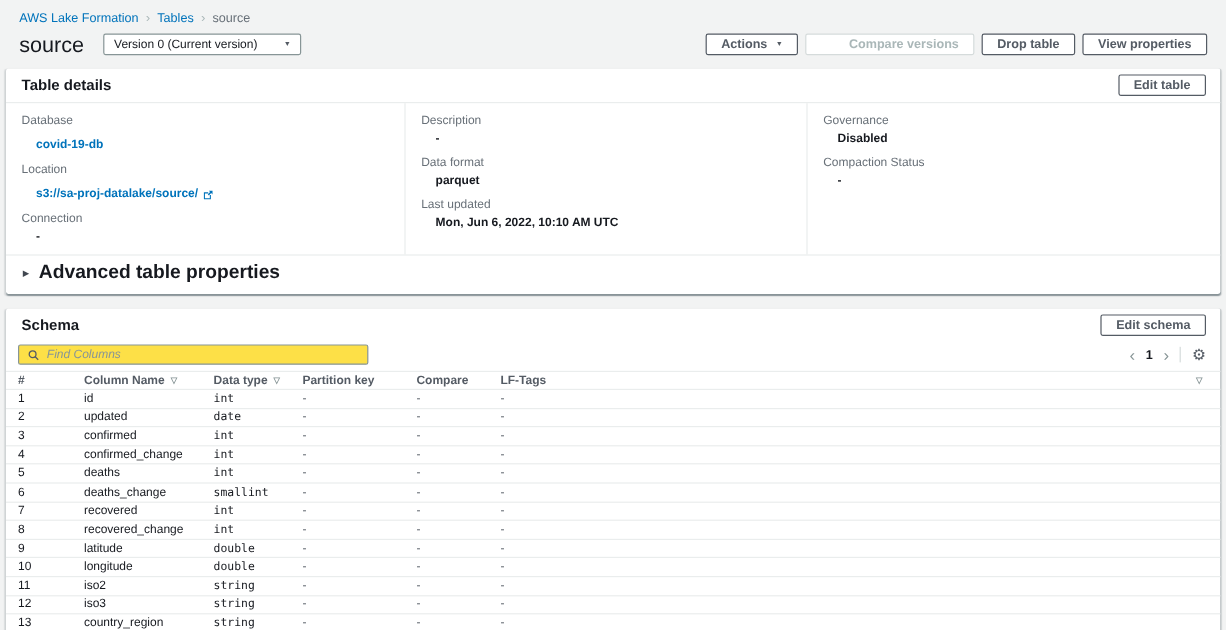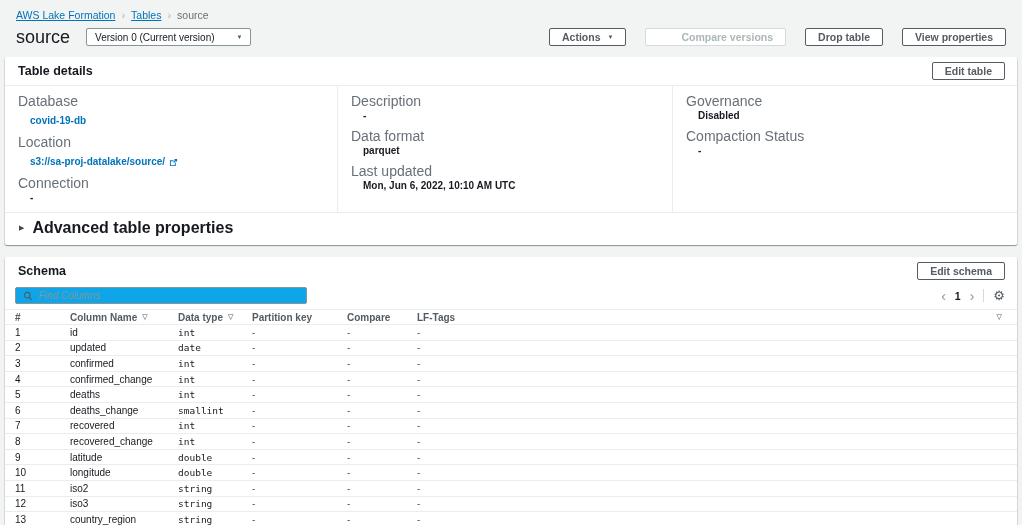--- a/index.html
+++ b/index.html
@@ -6,38 +6,38 @@
   html,body { margin:0; padding:0; }
   body {
     width:1022px; height:525px; overflow:hidden;
     background:#f2f3f3; color:#16191f;
     font-family:"Liberation Sans", sans-serif;
   }
   .page { padding:8px 5px 0 5px; }
 
   
   .breadcrumb { padding:0 11px; font-size:10.5px; height:13px; display:flex; align-items:center; }
-  .bc-link { color:#0073bb; cursor:pointer;text-decoration:underline; }
+  .bc-link { color:#0073bb; cursor:pointer; }
   .bc-sep { color:#aab7b8; margin:0 6px; font-size:11px; }
   .bc-current { color:#687078; }
 
   
   .title-row { display:flex; justify-content:space-between; align-items:center; margin:6px 11px 10px 11px; height:20px; }
   .title-left { display:flex; align-items:center; }
   h1.page-title { font-size:18px; font-weight:400; margin:0 16px 0 0; line-height:20px; }
   .btn {
     display:inline-flex; align-items:center; justify-content:center;
     height:18px; padding:0 12px; background:#fff;
     border:1px solid #545b64; border-radius:2px;
     font-size:10.5px; font-weight:700; color:#545b64;
     cursor:pointer; white-space:nowrap; font-family:inherit;
   }
   .btn.disabled { border-color:#d5dbdb; color:#aab7b8; cursor:default;padding-left:35px; }
   .caret { font-size:6px; margin-left:7px; line-height:1; }
-  .btn-group { display:flex; gap:19px; }
+  .btn-group { display:flex; gap:6px; }
   .select-btn {
     display:inline-flex; align-items:center; height:18px; padding:0 8px;
     background:#fff; border:1px solid #879596; border-radius:2px;
     font-size:10px; font-weight:400; color:#16191f; cursor:pointer;justify-content:space-between;
   }
   .select-btn .caret { margin-left:22px; color:#545b64; }
 
   
   .card {
     background:#fff; border-radius:2px; margin-bottom:12px;
@@ -45,30 +45,30 @@
   }
   .card-head { display:flex; justify-content:space-between; align-items:center; padding:5px 12px 5px 13px; }
   .card-head.bordered { border-bottom:1px solid #eaeded; }
   .card-title { font-size:12.5px; font-weight:700; }
 
   
   .details-grid { display:grid; grid-template-columns:332px 335px 1fr; }
   .dcol { padding:9px 14px 0 13px; }
   .dcol + .dcol { border-left:1px solid #eaeded; }
   .field { margin-bottom:8px; }
-  .flabel { font-size:14px; color:#687078; margin-bottom:3px; line-height:12px; }
+  .flabel { font-size:10px; color:#687078; margin-bottom:3px; line-height:12px; }
   .fvalue { font-size:10px; font-weight:700; color:#16191f; line-height:12px;margin-left:12px; }
   .fvalue.link { color:#0073bb; cursor:pointer; display:inline-flex; align-items:center; gap:4px; }
   .adv-row { border-top:1px solid #eaeded; padding:6px 14px 8px 14px; display:flex; align-items:center; gap:8px; cursor:pointer; }
   .adv-row .tri { font-size:7px; color:#414750; }
   .adv-label { font-size:16px; font-weight:700; }
 
   
   .schema-toolbar { display:flex; justify-content:space-between; align-items:center; padding:2px 12px 5px 10px; }
-  .search-box { width:292px; height:17px; border:1px solid #879596; border-radius:2px; background:#0ea5e9; display:flex; align-items:center; padding:0 7px; gap:6px; }
+  .search-box { width:292px; height:17px; border:1px solid #879596; border-radius:2px; background:#fde047; display:flex; align-items:center; padding:0 7px; gap:6px; }
   .search-box svg { flex:none; }
   .search-box input { border:none; outline:none; flex:1; font-size:10px; font-family:inherit; color:#16191f; background:transparent; padding:0; }
   .search-box input::placeholder { font-style:italic; color:#879596; }
   .pager { display:flex; align-items:center; gap:9px; }
   .pg-chevron { color:#879596; font-size:14px; line-height:1; cursor:pointer; }
   .pg-num { font-size:10.5px; font-weight:700; color:#16191f; cursor:pointer; }
   .pg-divider { width:1px; height:13px; background:#d5dbdb; }
   .gear { color:#545b64; font-size:13px; line-height:1; cursor:pointer; }
 
   

